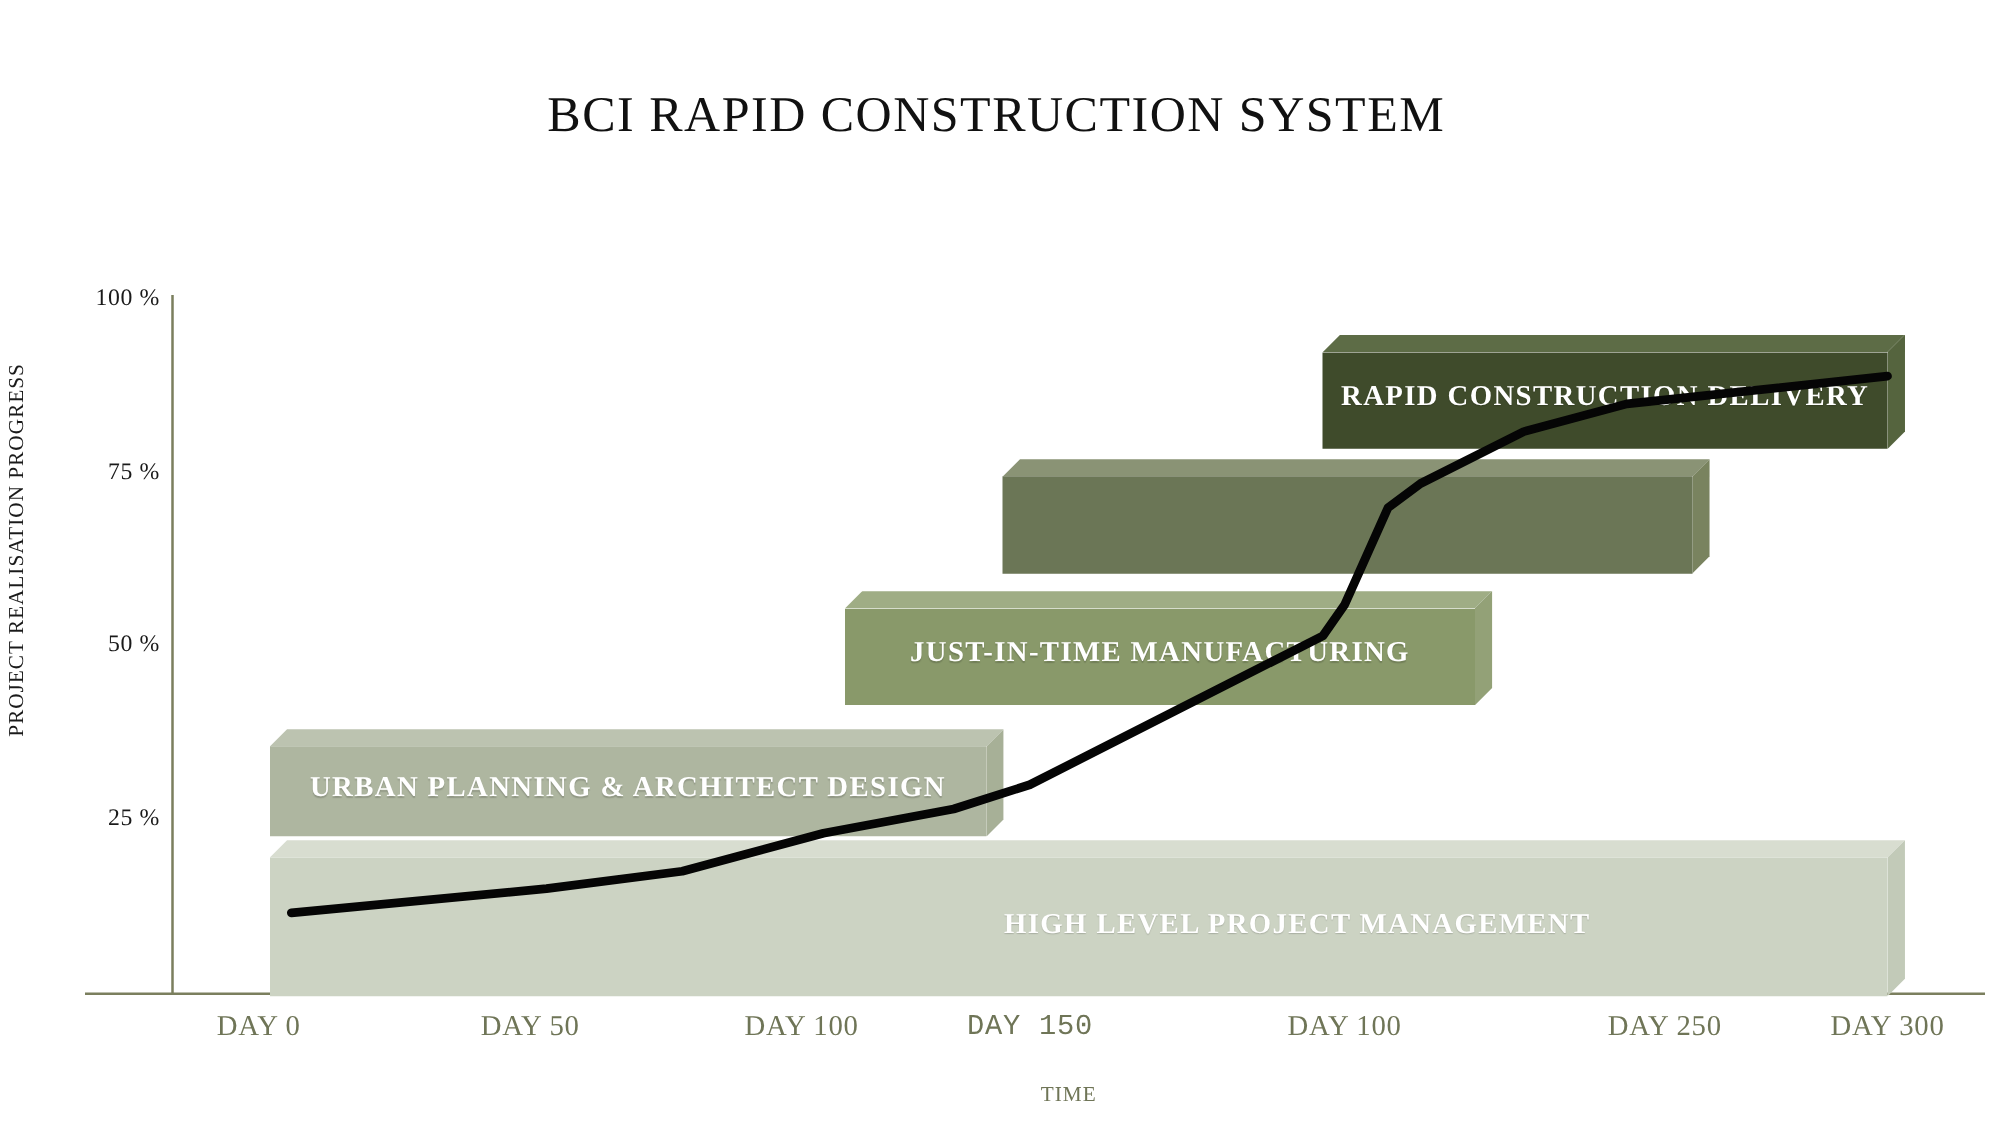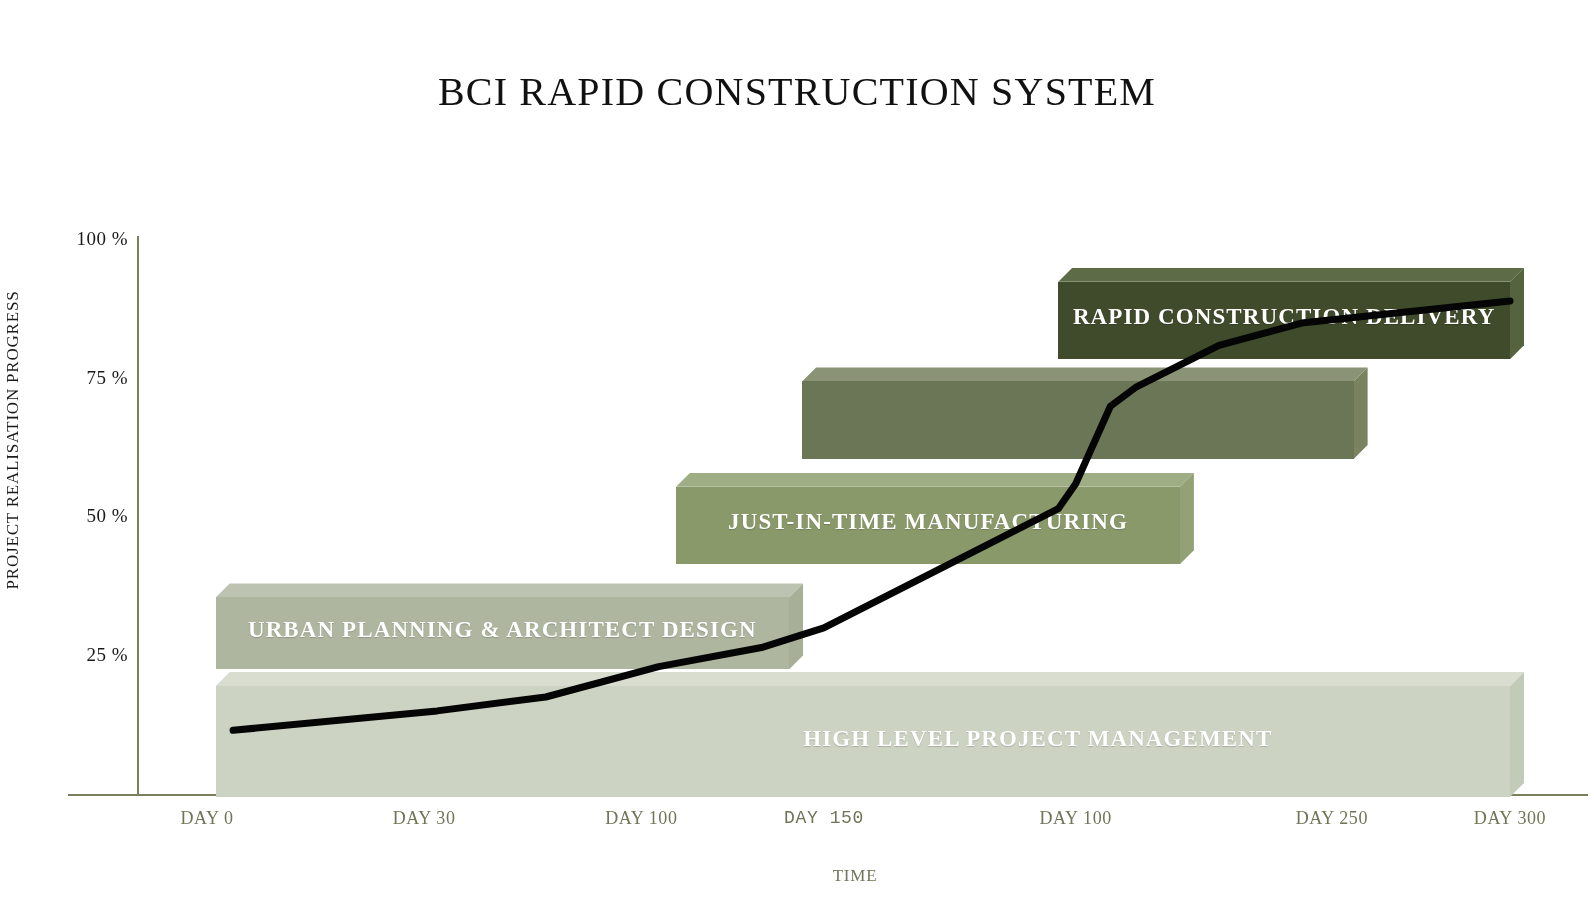--- a/index.html
+++ b/index.html
@@ -33,21 +33,21 @@
 
   .y-axis-title{
     position:absolute;left:-222px;top:430px;width:470px;
     transform:rotate(-90deg);transform-origin:50% 50%;
     text-align:center;font-size:17px;letter-spacing:0.8px;
     color:#1a1a1a;white-space:nowrap;
   }
 
   .x-tick-label{
     position:absolute;top:808px;
-    font-size:18px;color:#6f7557;letter-spacing:0.6px;
+    font-size:23px;color:#6f7557;letter-spacing:0.6px;
     white-space:nowrap;transform:translateX(-50%);
   }
   .x-axis-title{
     position:absolute;top:866px;left:855px;
     font-size:17px;color:#6f7557;letter-spacing:0.8px;
     white-space:nowrap;transform:translateX(-50%);
   }
 
   
   .bar3d{position:absolute;}
@@ -123,21 +123,21 @@
         <div class="bar-label" style="top: 53.4px; width: 1294.31px; left: 175px;">HIGH LEVEL PROJECT MANAGEMENT</div>
       </div>
     </div>
 
   <svg class="progress-svg" id="progress-svg" viewBox="0 0 1594 900">
     <polyline id="progress-line" fill="none" stroke="#050505" stroke-width="7" stroke-linejoin="round" stroke-linecap="round" points="233.1,730.3 437.2,710.9 545.8,697.0 658.7,666.6 762.9,647.2 823.8,627.8 1058.3,508.7 1075.7,483.8 1110.4,406.2 1136.5,386.8 1219.0,345.3 1301.5,323.1 1510.0,300.9"></polyline>
   </svg>
 
   <div id="x-ticks">
       <div class="x-tick-label" style="left: 207px;">DAY 0</div>
-      <div class="x-tick-label" style="left: 424.167px;">DAY 30</div>
+      <div class="x-tick-label" style="left: 424.167px;">DAY 50</div>
       <div class="x-tick-label" style="left: 641.333px;">DAY 100</div>
       <div class="x-tick-label" style="left: 824px; font-family: Liberation Mono, monospace;">DAY 150</div>
       <div class="x-tick-label" style="left: 1075.67px;">DAY 100</div>
       <div class="x-tick-label" style="left: 1292.83px; margin-left: 39px;">DAY 250</div>
       <div class="x-tick-label" style="left: 1492px; margin-left: 18px;">DAY 300</div>
     </div>
   <div class="x-axis-title">TIME</div>
 
 </div>
 

